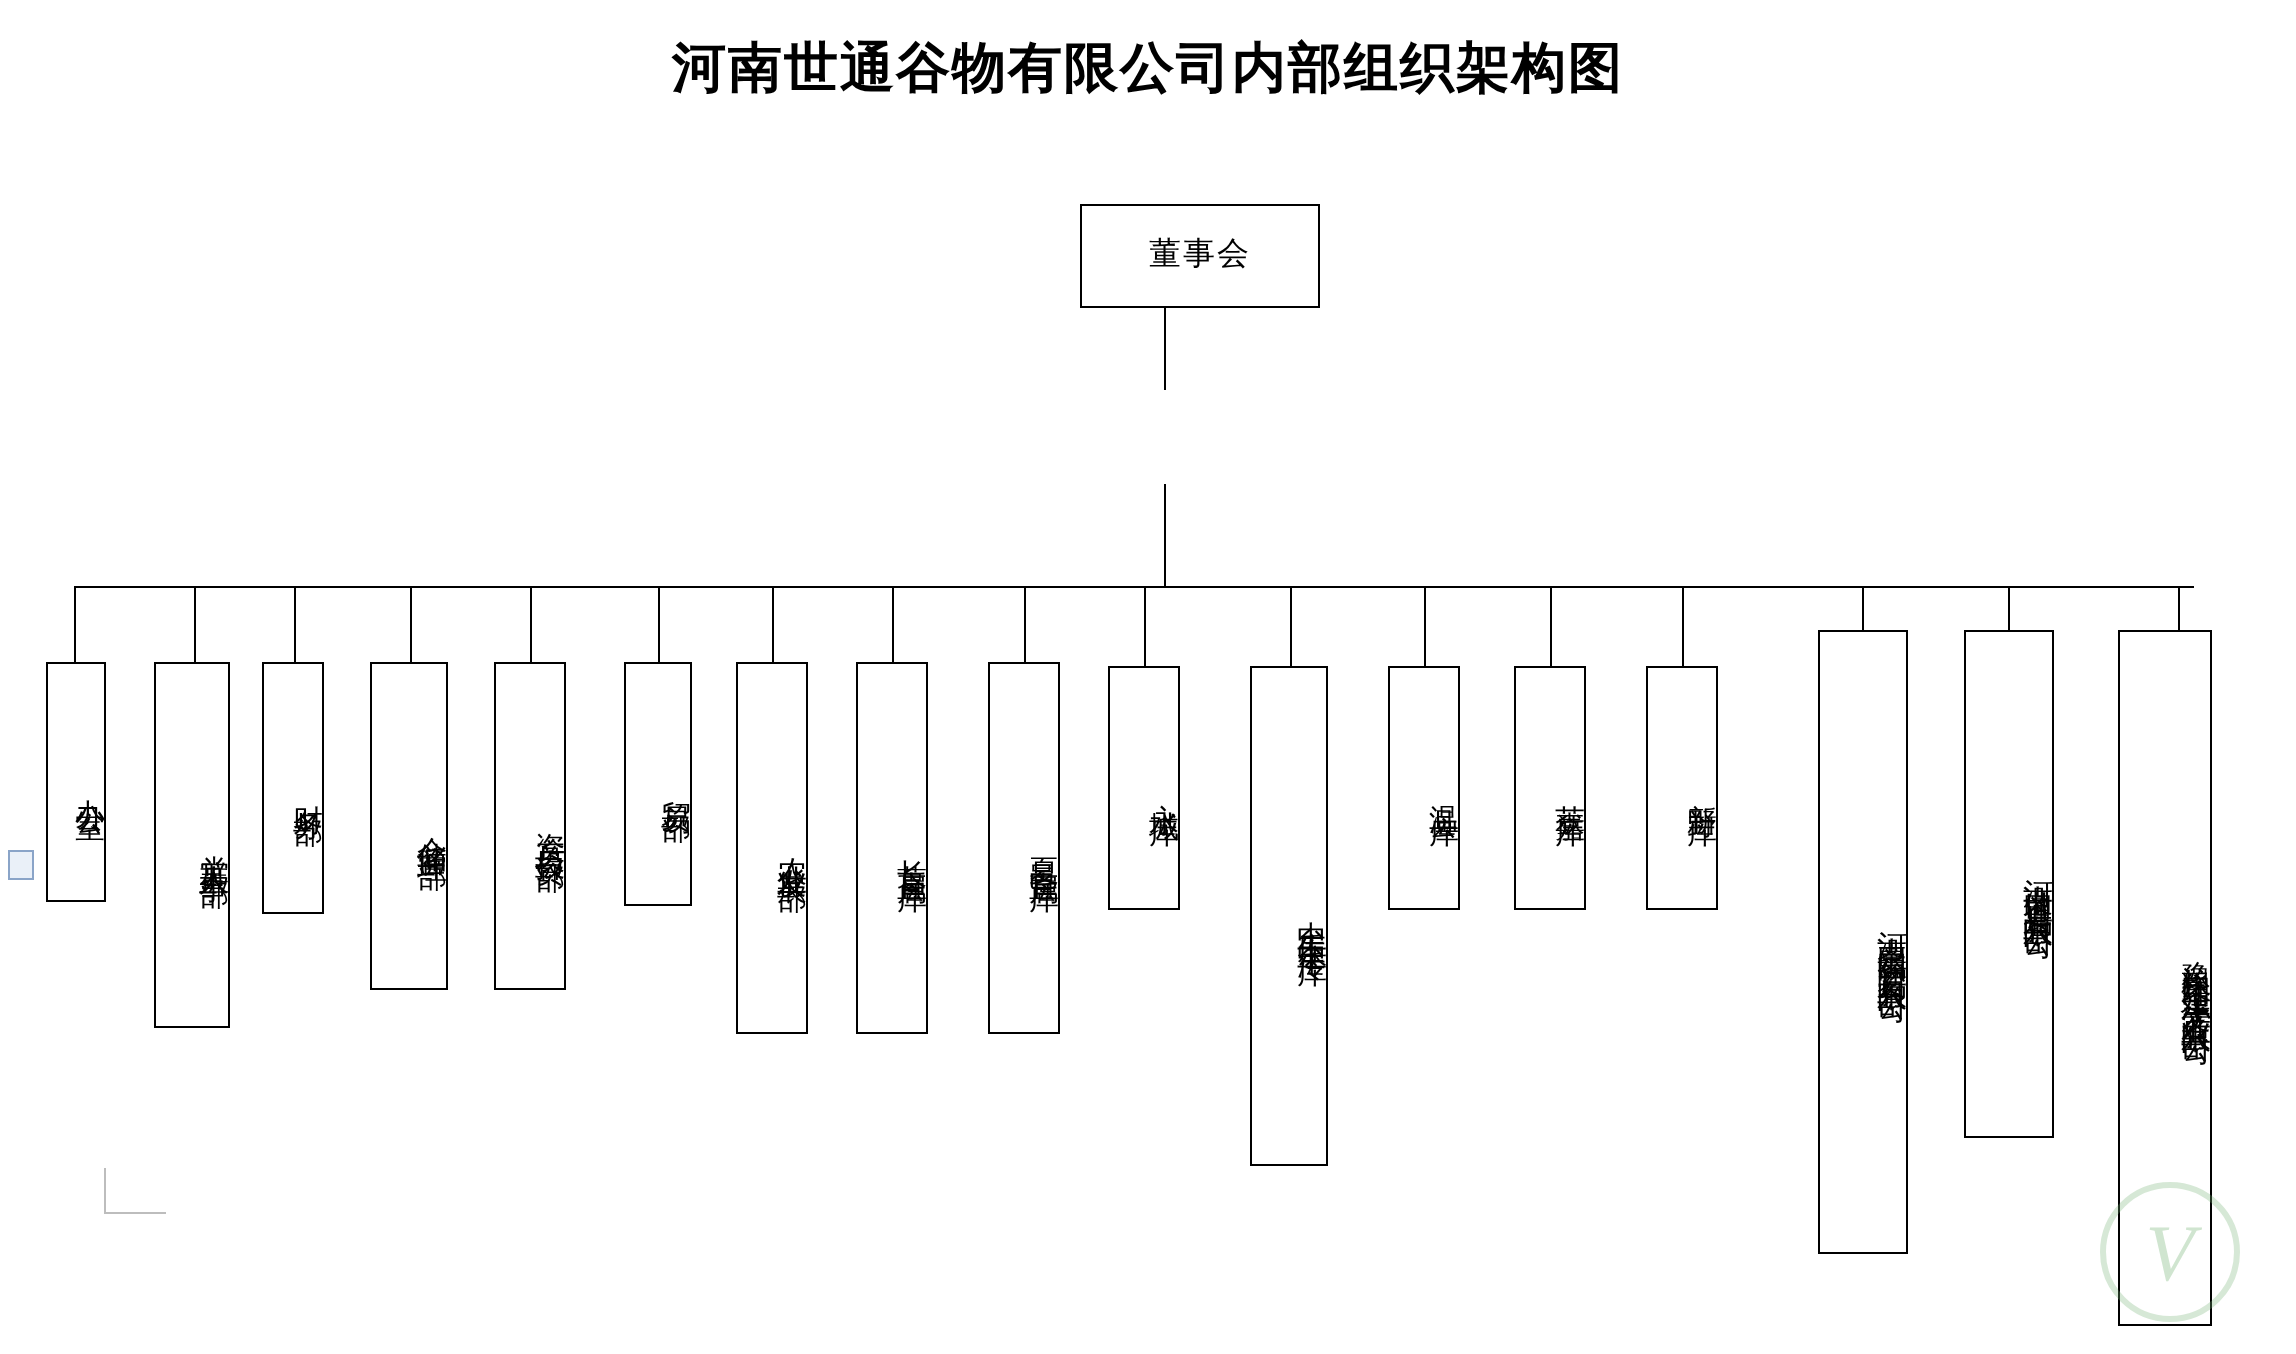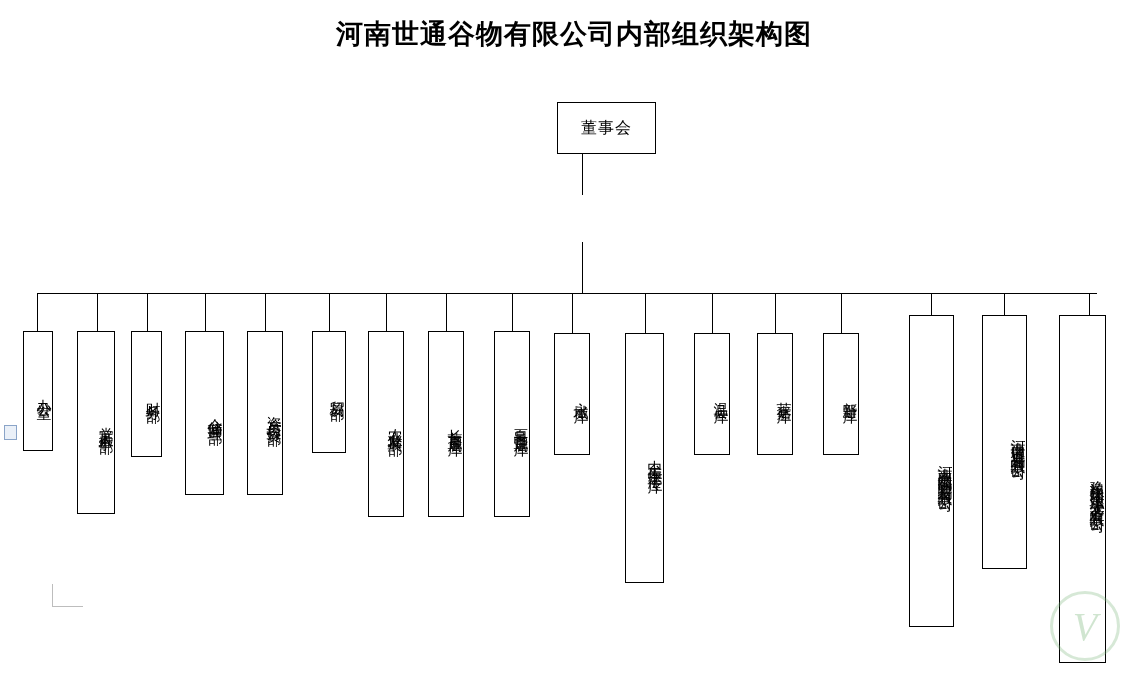--- a/index.html
+++ b/index.html
@@ -101,21 +101,21 @@
     background: #eaf0f8;
   }
 </style>
 </head>
 <body>
 
 <div id="chart-root">
 
   <div class="title">河南世通谷物有限公司内部组织架构图</div>
 
-  <div class="node horiz" style="left:557px; top:102px; width:99px; height:52px;">董事会</div>
+  <div class="node horiz" style="left:540px; top:102px; width:120px; height:52px;">董事会</div>
 
   <div class="line vline" style="left:582px; top:154px; height:41px;"></div>
 
 
   <div class="line vline" style="left:582px; top:242px; height:51px;"></div>
 
   <div class="line hline" style="left:37px; top:293px; width:1060px;"></div>
 
   <div class="line vline" style="left:37px;  top:293px; height:38px;"></div>
   <div class="line vline" style="left:97px;  top:293px; height:38px;"></div>

